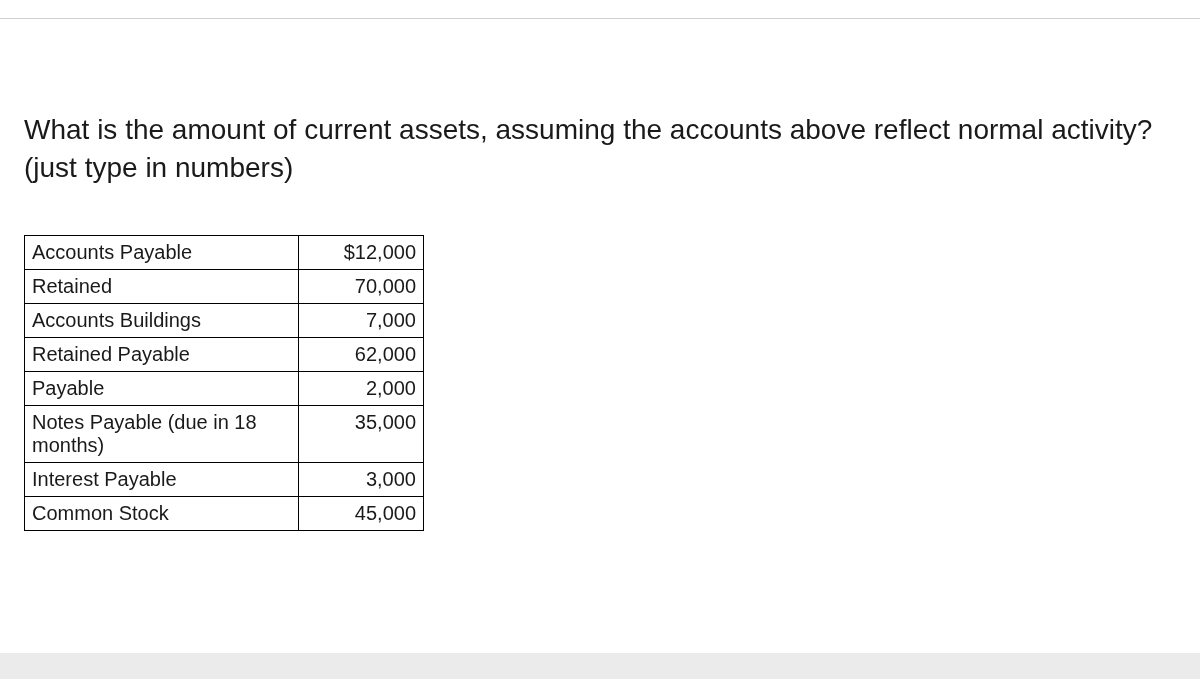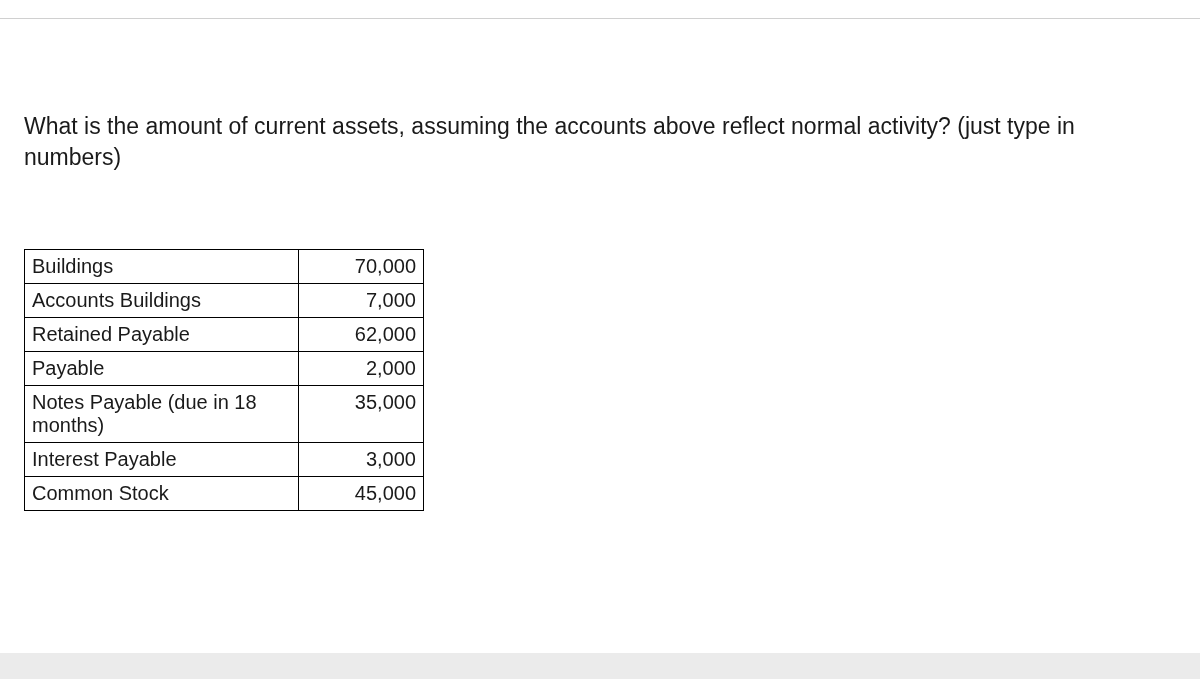--- a/index.html
+++ b/index.html
@@ -15,23 +15,23 @@
       position: relative;
     }
     .top-rule {
       border-top: 1px solid #d0d0d0;
       margin-top: 18px;
     }
     .container {
       padding: 92px 24px 0 24px;
     }
     .question {
-      font-size: 23px;
+      font-size: 28px;
       color: #1a1a1a;
-      margin-bottom: 76px;
+      margin-bottom: 48px;
       line-height: 1.35;
     }
     .accounts-table {
       border-collapse: collapse;
       width: 400px;
     }
     .accounts-table td {
       border: 1.5px solid #000000;
       padding: 5px 7px 5px 7px;
       font-size: 20px;
@@ -59,21 +59,25 @@
 <body>
 
 <div class="top-rule"></div>
 
 <div class="container">
   <p class="question">What is the amount of current assets, assuming the accounts above reflect normal activity? (just type in numbers)</p>
 
   <table class="accounts-table">
     <tbody>
       <tr>
-        <td class="label-cell">Buildings</td>
+        <td class="label-cell">Accounts Payable</td>
+        <td class="value-cell">$12,000</td>
+      </tr>
+      <tr>
+        <td class="label-cell">Retained</td>
         <td class="value-cell">70,000</td>
       </tr>
       <tr>
         <td class="label-cell">Accounts Buildings</td>
         <td class="value-cell">7,000</td>
       </tr>
       <tr>
         <td class="label-cell">Retained Payable</td>
         <td class="value-cell">62,000</td>
       </tr>

